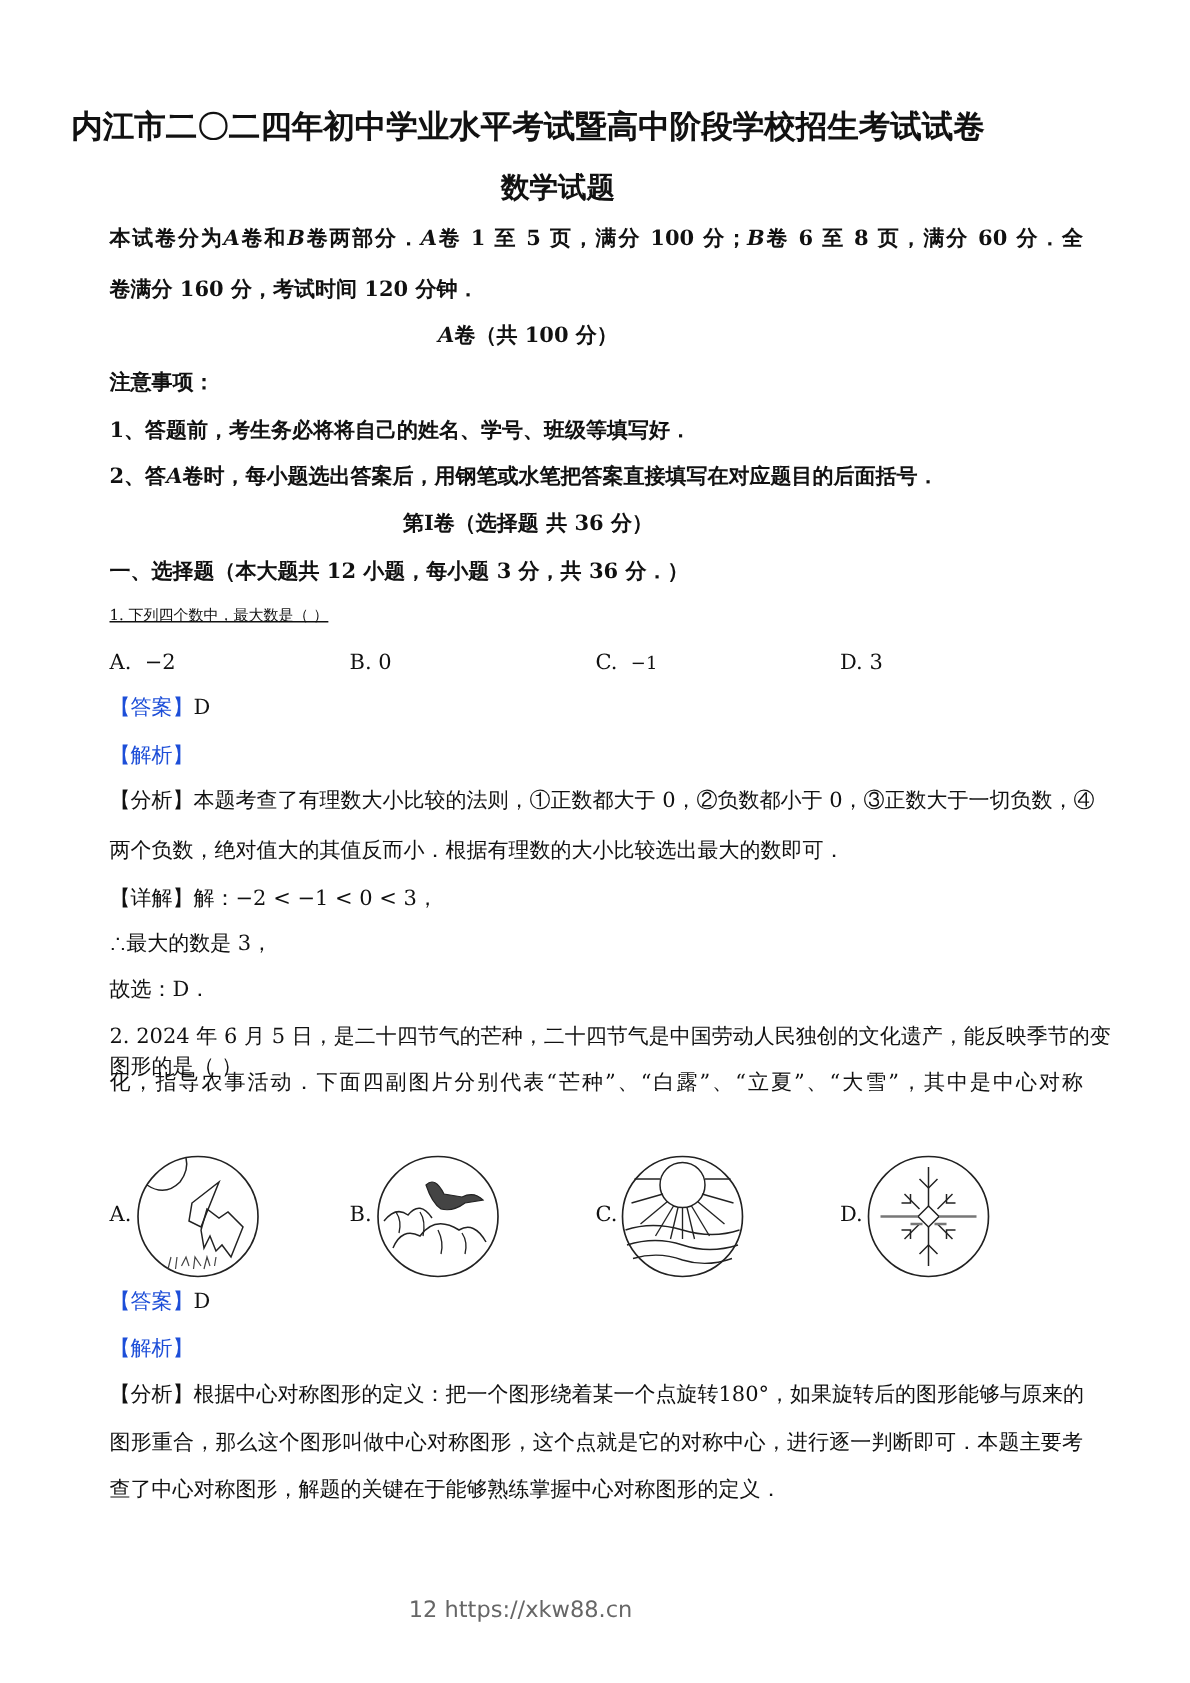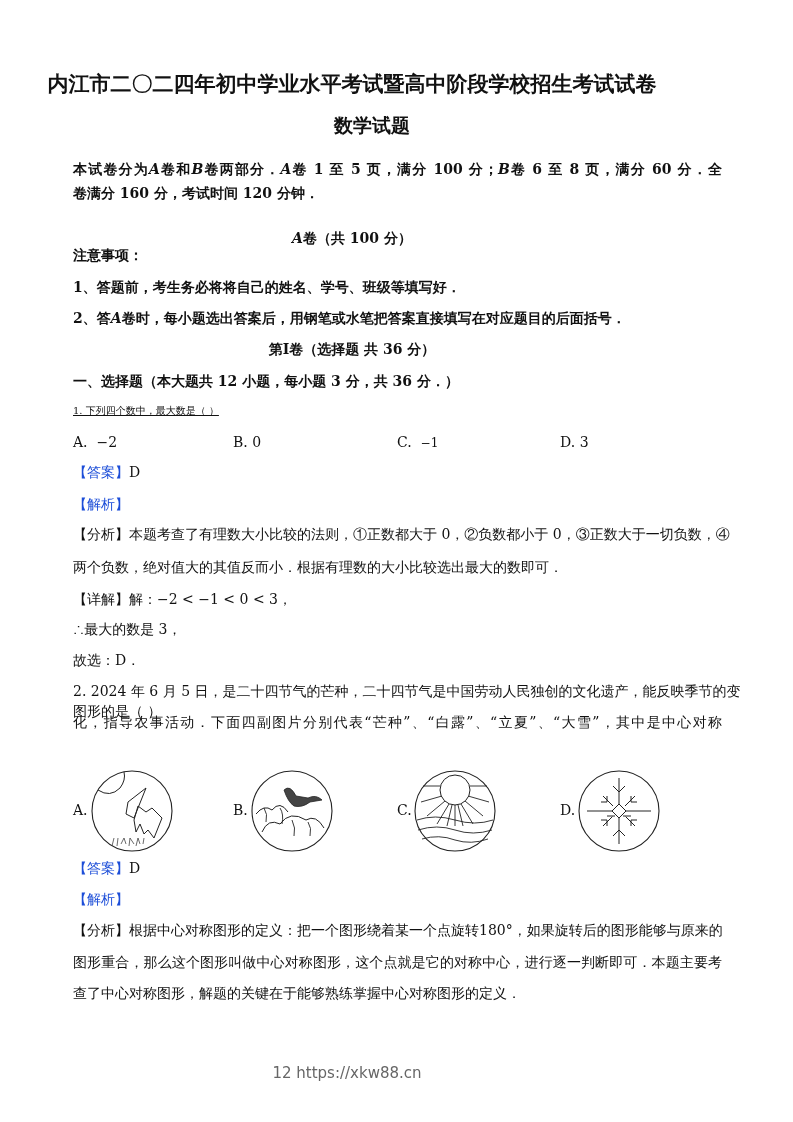--- a/index.html
+++ b/index.html
@@ -17,26 +17,26 @@
   .footer { position:absolute; left:0; width:694px; text-align:center; top:1064px;
             font-family:"DejaVu Sans","Liberation Sans",sans-serif; font-size:15px; color:#666; }
   .just { width:649px; text-align:justify; text-align-last:justify; }
 </style>
 </head>
 <body>
 
 <div class="line center title" style="top:70px;">内江市二〇二四年初中学业水平考试暨高中阶段学校招生考试试卷</div>
 <div class="line center subtitle" style="top:112px;padding-left:20px;">数学试题</div>
 
-<div class="line bold just" style="top:159px;">
+<div class="line bold just" style="top:149px;">
   <span>本试卷分为</span><span class="it">A</span><span>卷和</span><span class="it">B</span><span>卷两部分．</span><span class="it">A</span><span>卷 1 至 5 页，满分 100 分；</span><span class="it">B</span><span>卷 6 至 8 页，满分 60 分．全</span>
 </div>
 <div class="line bold" style="top:183px;">卷满分 160 分，考试时间 120 分钟．</div>
 
-<div class="line center bold" style="top:228px;">
+<div class="line center bold" style="top:214px;">
   <span class="it">A</span><span>卷（共 100 分）</span>
 </div>
 <div class="line bold" style="top:245px;">注意事项：</div>
 <div class="line bold" style="top:277px;">1、答题前，考生务必将将自己的姓名、学号、班级等填写好．</div>
 <div class="line bold" style="top:308px;">
   <span>2、答</span><span class="it">A</span><span>卷时，每小题选出答案后，用钢笔或水笔把答案直接填写在对应题目的后面括号．</span>
 </div>
 <div class="line center bold" style="top:339px;">第Ⅰ卷（选择题  共 36 分）</div>
 <div class="line bold" style="top:371px;">一、选择题（本大题共 12 小题，每小题 3 分，共 36 分．）</div>
 

